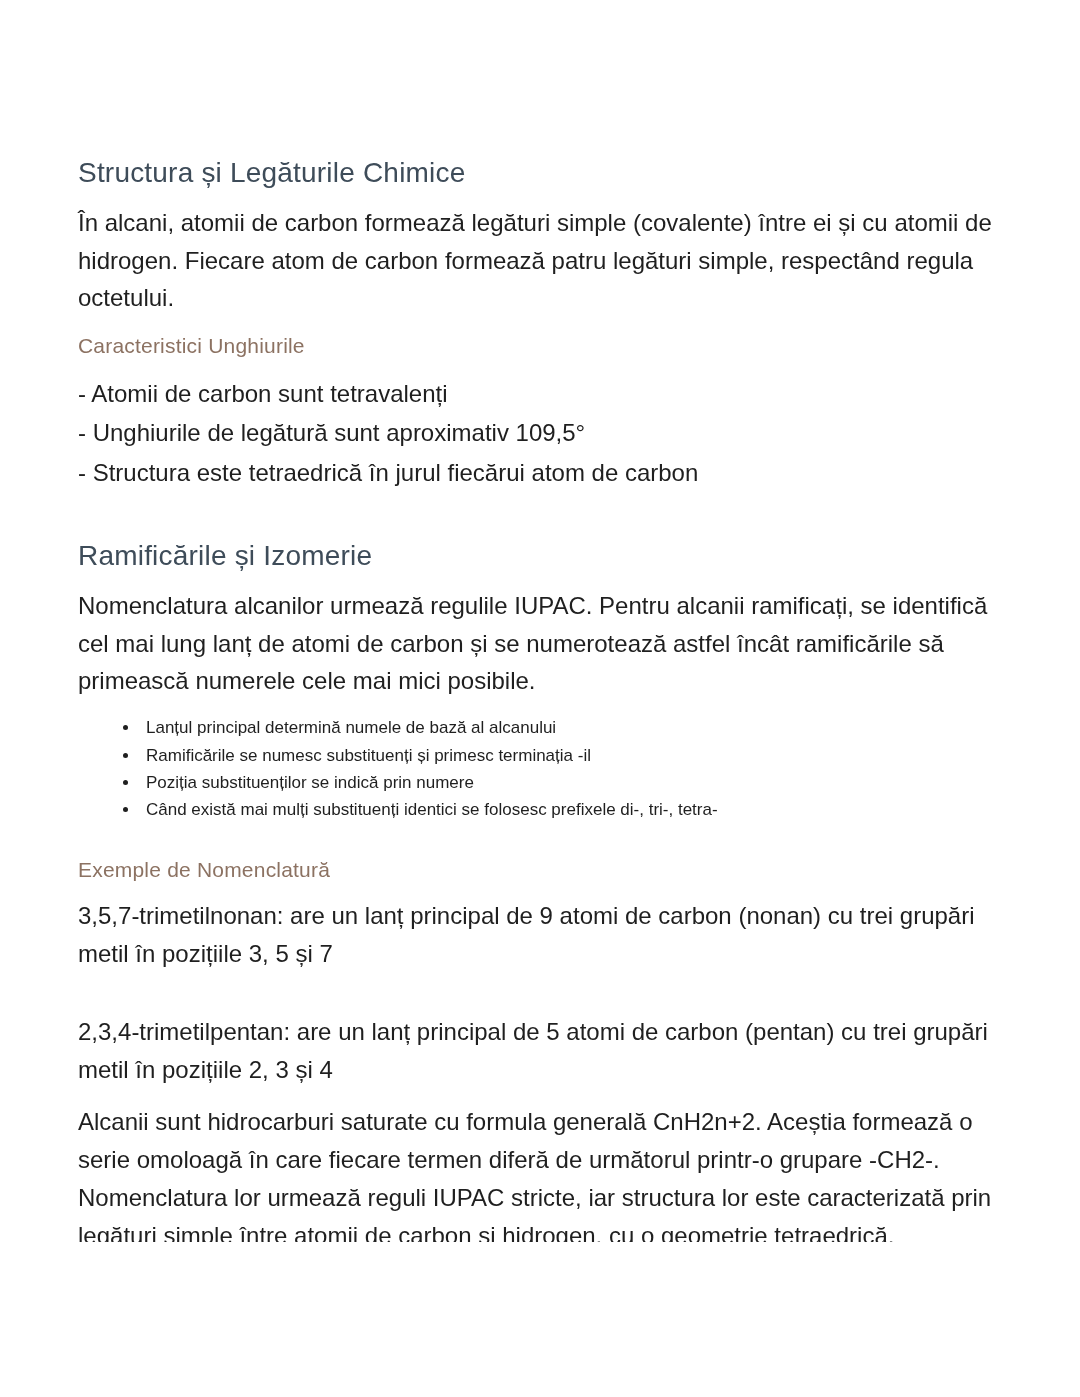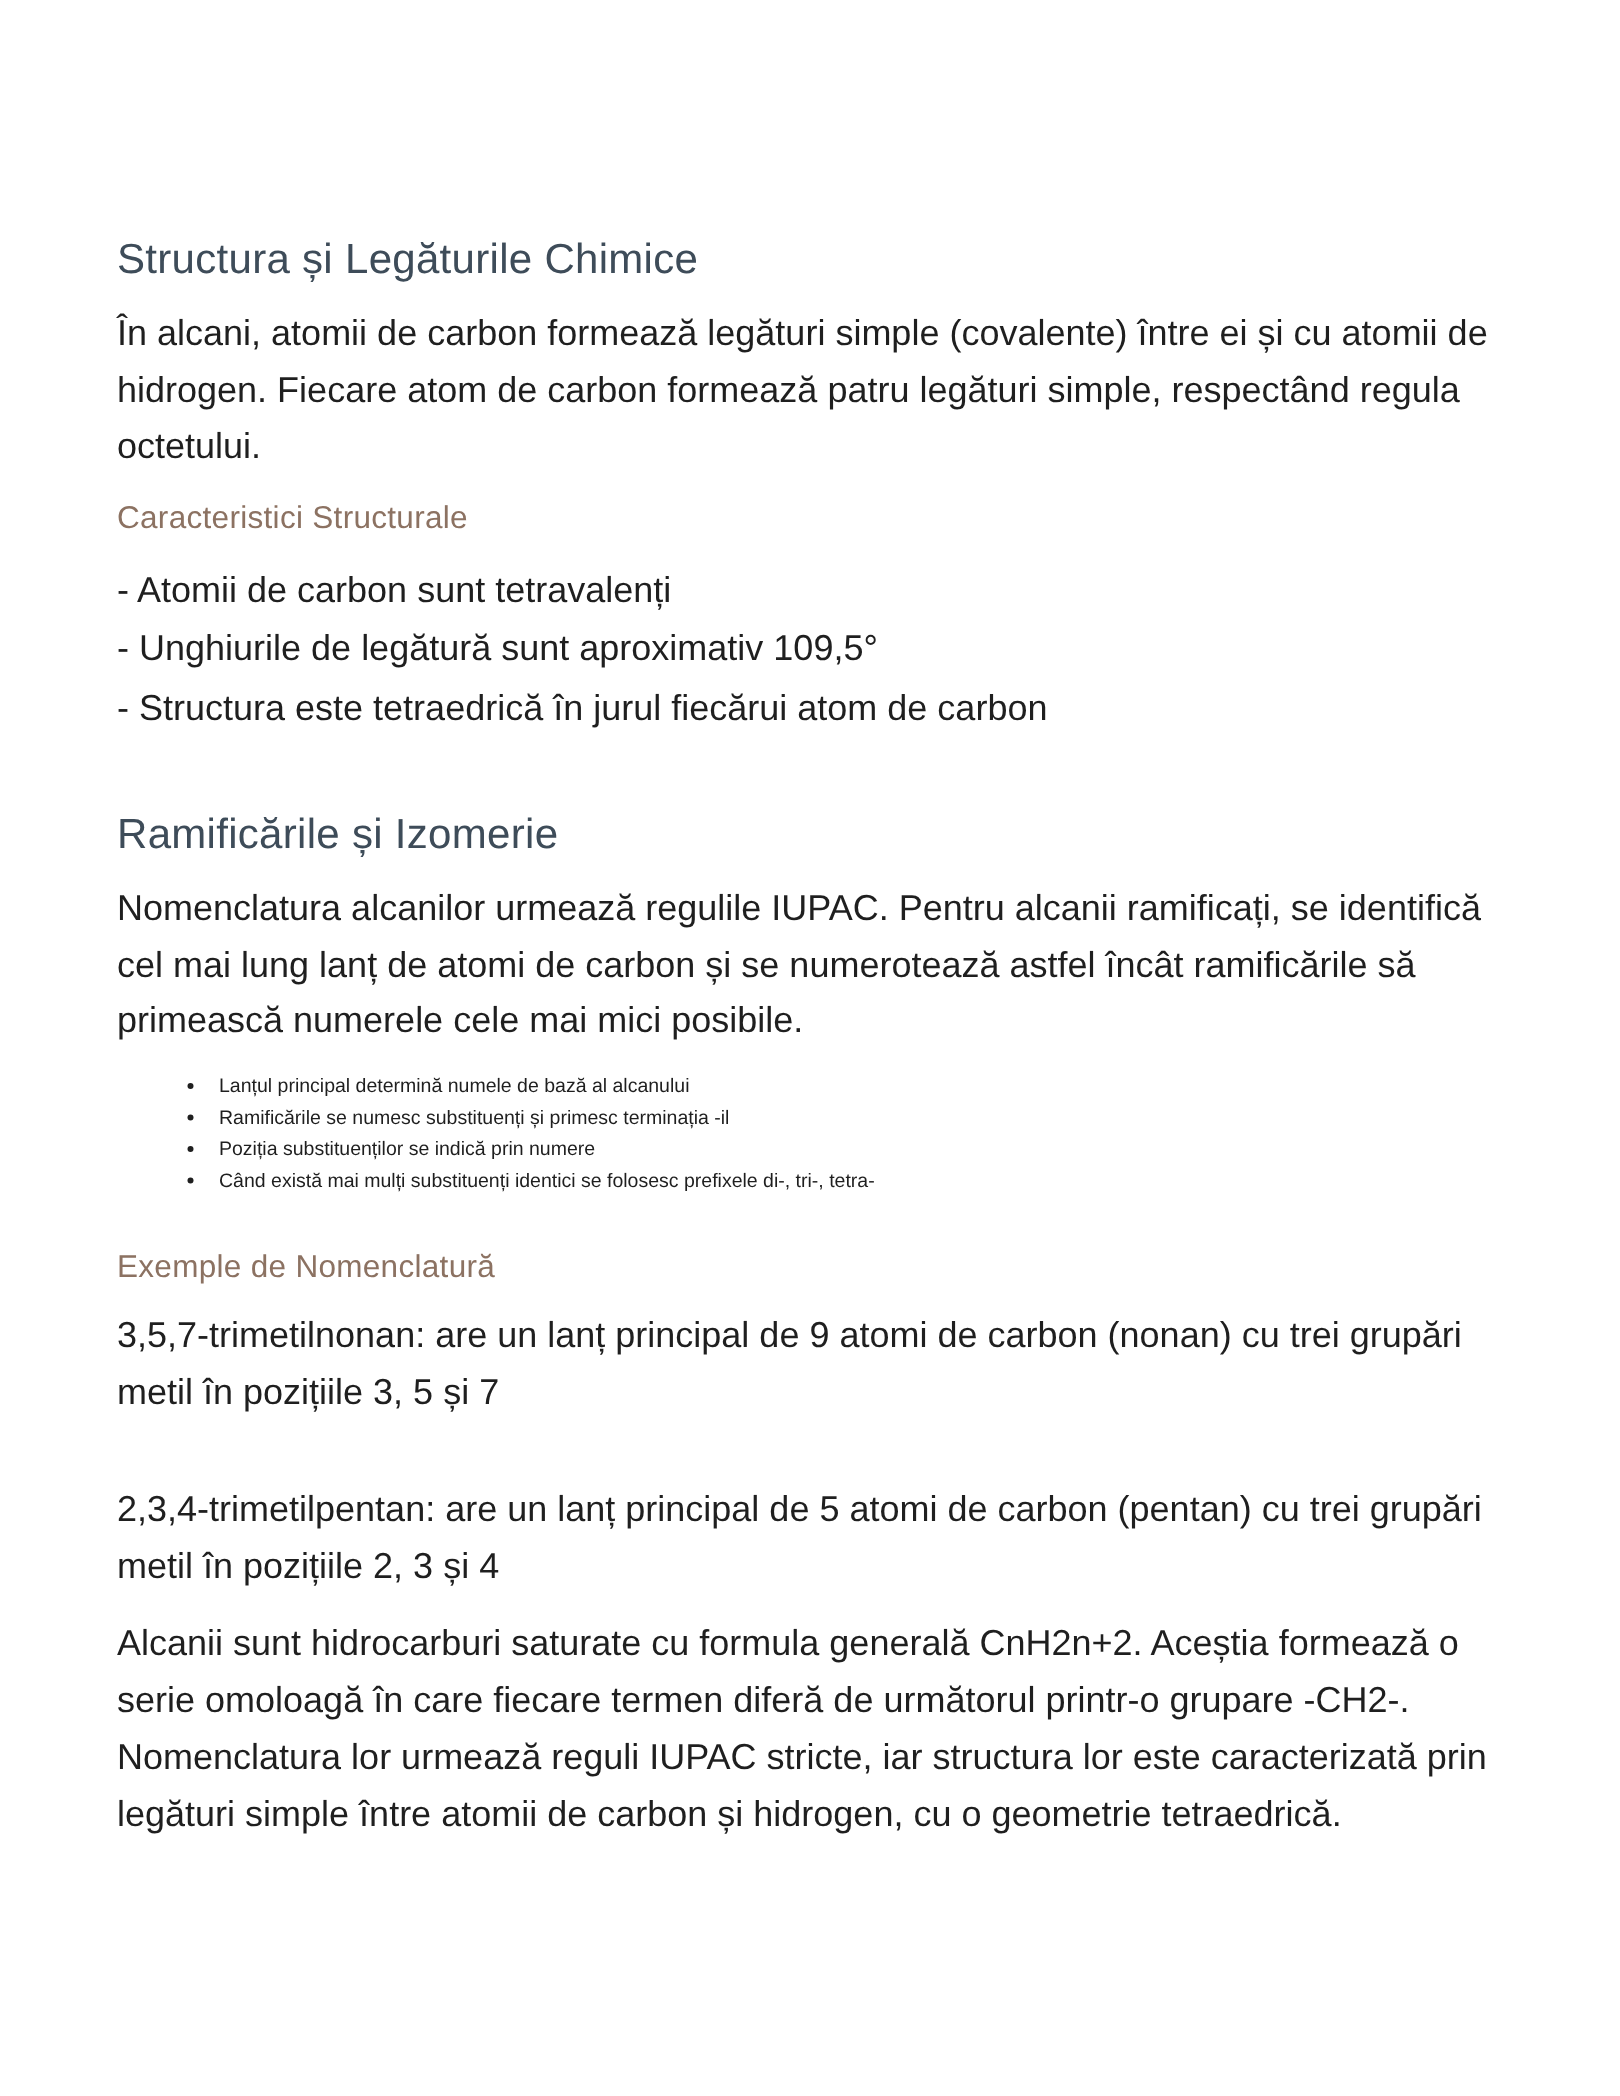--- a/index.html
+++ b/index.html
@@ -59,37 +59,37 @@
   }
   .dash-group .dash-line {
     line-height: 1.66;
   }
   ul.bullet-list {
     margin: 0 0 14px 0;
     padding: 0 0 0 62px;
     list-style: disc outside;
   }
   ul.bullet-list li {
-    font-size: 13px;
+    font-size: 17px;
     line-height: 1.6;
     padding-left: 6px;
     margin: 0;
     color: var(--body);
   }
 </style>
 </head>
 <body>
 
 <div class="page">
 
   <h1 class="section-heading">Structura și Legăturile Chimice</h1>
 
   <p>În alcani, atomii de carbon formează legături simple (covalente) între ei și cu atomii de hidrogen. Fiecare atom de carbon formează patru legături simple, respectând regula octetului.</p>
 
-  <h2 class="sub-heading">Caracteristici Structurale</h2>
+  <h2 class="sub-heading">Caracteristici Unghiurile</h2>
 
   <div class="dash-group">
     <div class="dash-line">- Atomii de carbon sunt tetravalenți</div>
     <div class="dash-line">- Unghiurile de legătură sunt aproximativ 109,5°</div>
     <div class="dash-line">- Structura este tetraedrică în jurul fiecărui atom de carbon</div>
   </div>
 
   <h1 class="section-heading spaced">Ramificările și Izomerie</h1>
 
   <p>Nomenclatura alcanilor urmează regulile IUPAC. Pentru alcanii ramificați, se identifică cel mai lung lanț de atomi de carbon și se numerotează astfel încât ramificările să primească numerele cele mai mici posibile.</p>

